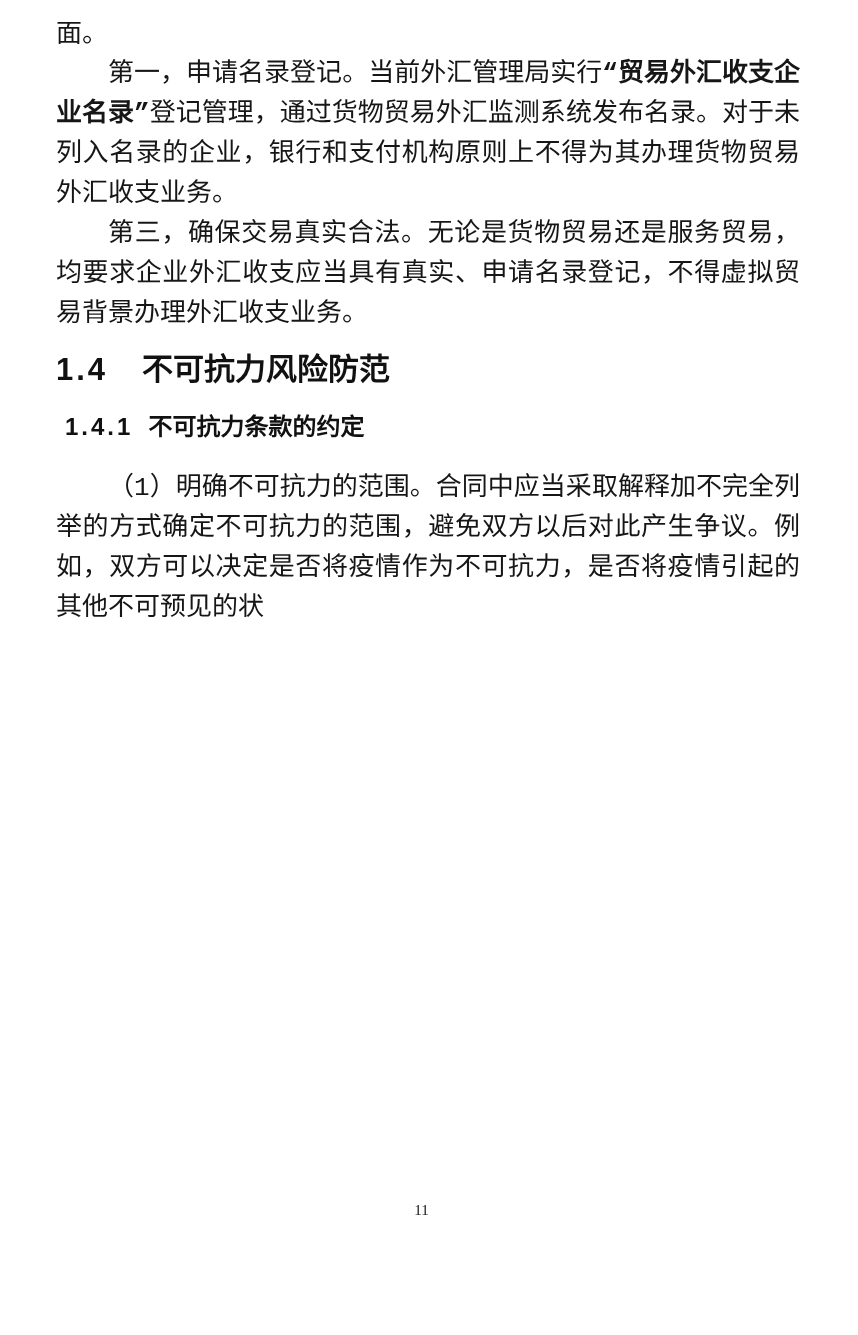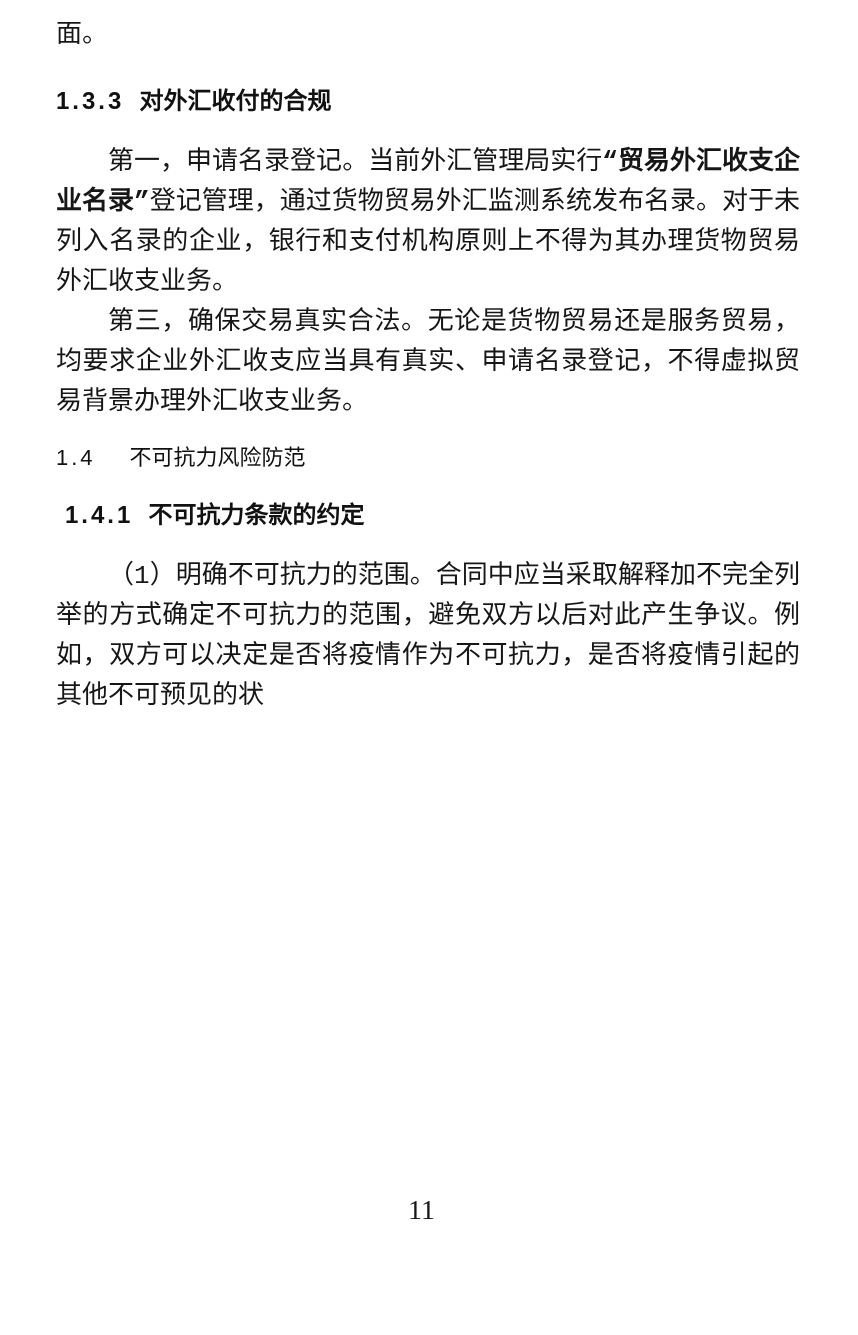--- a/index.html
+++ b/index.html
@@ -22,57 +22,54 @@
     font-size: 26px;
     line-height: 40px;
     text-align: justify;
     font-family: "Liberation Serif", "DejaVu Serif", serif;
   }
   p.indent { text-indent: 2em; font-family: Liberation Mono, monospace; }
   .bold-run { font-weight: 700; }
   h2.sec-heading {
     margin: 16px 0 0 0;
     font-family: "Liberation Sans", "DejaVu Sans", sans-serif;
-    font-weight: 400;
-    font-size: 22px;
+    font-weight: 700;
+    font-size: 31px;
     line-height: 40px;
     color: #111111;
   }
   h2.sec-heading .hnum { letter-spacing: 3px; margin-right: 34px; }
   h3.sub-heading {
     font-family: "Liberation Sans", "DejaVu Sans", sans-serif;
     font-weight: 700;
     font-size: 24px;
     line-height: 34px;
     color: #111111;
   }
   h3.sub-heading .hnum { letter-spacing: 3px; margin-right: 15px; }
   h3#h133 { margin: 30px 0 24px 0; }
   h3#h141 { margin: 20px 0 24px 9px; }
   .pagenum {
     position: absolute;
     left: 0; right: 15px;
     top: 1196px;
     text-align: center;
-    font-size: 28px;
+    font-size: 15px;
     line-height: 28px;
     font-family: "Liberation Serif", "DejaVu Serif", serif;
     color: #161616;
   }
 </style>
 </head>
 <body>
 
 <div class="page">
 
   <p class="body">面。</p>
 
-  <h3 class="sub-heading" id="h133">
-    <span class="hnum">1.3.3</span><span>对外汇收付的合规</span>
-  </h3>
 
   <p class="body indent">
     <span>第一，申请名录登记。当前外汇管理局实行</span><span class="bold-run">“贸易外汇收支企业名录”</span><span>登记管理，通过货物贸易外汇监测系统发布名录。对于未列入名录的企业，银行和支付机构原则上不得为其办理货物贸易外汇收支业务。</span>
   </p>
 
 
   <p class="body indent">第三，确保交易真实合法。无论是货物贸易还是服务贸易，均要求企业外汇收支应当具有真实、申请名录登记，不得虚拟贸易背景办理外汇收支业务。</p>
 
 
 

